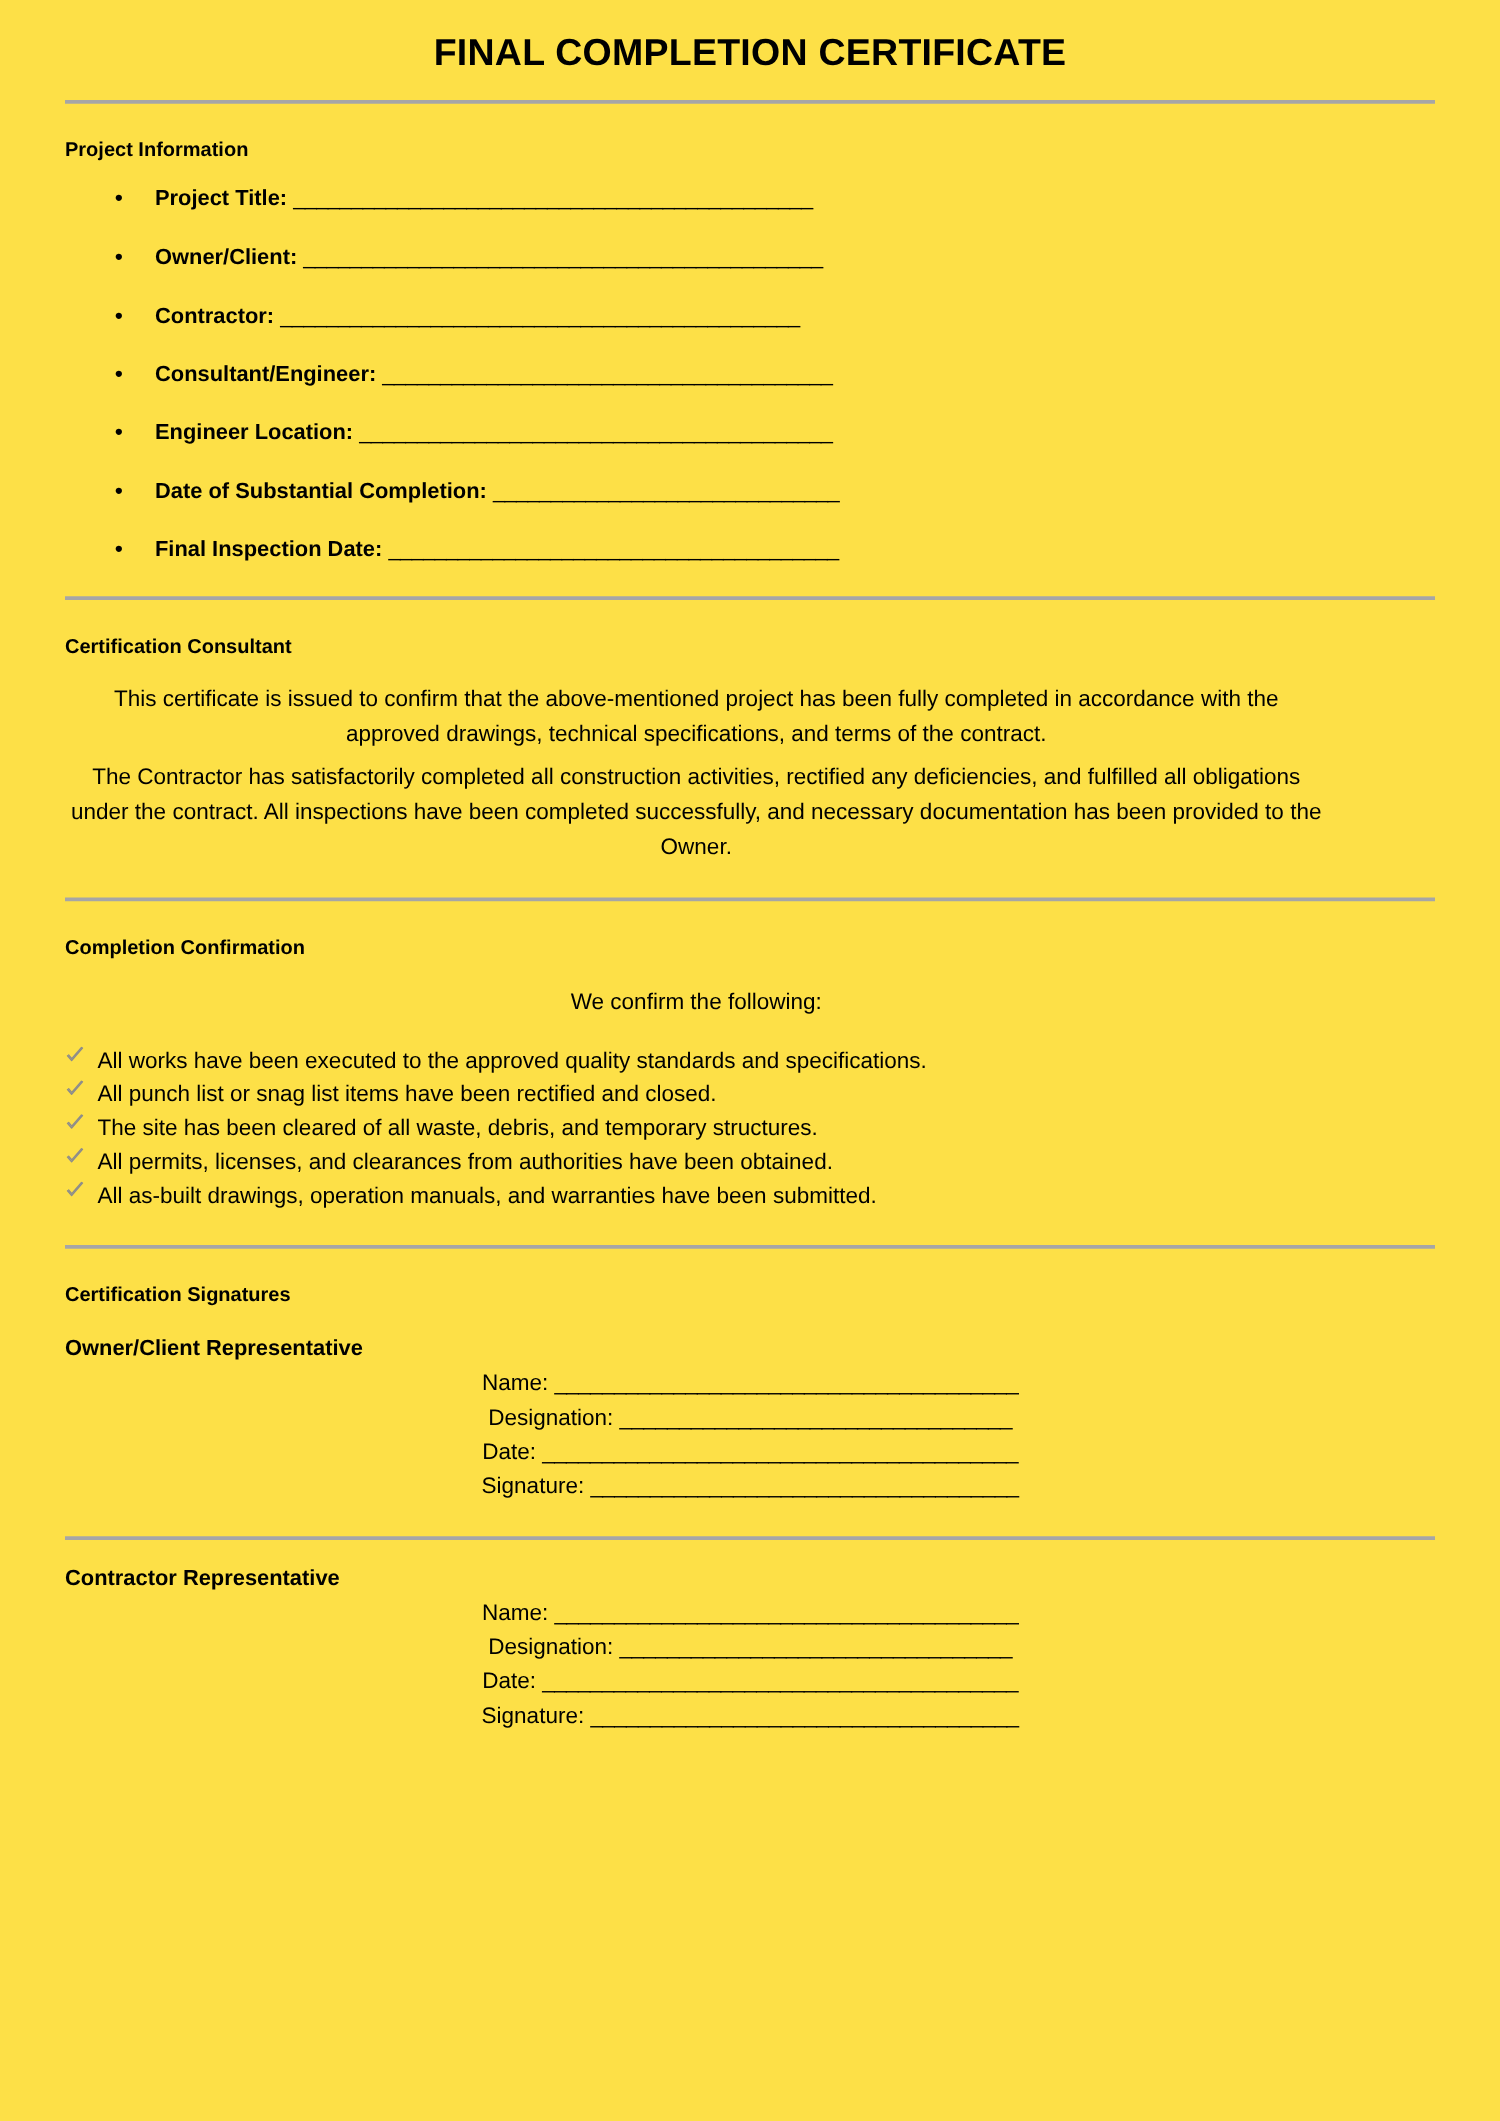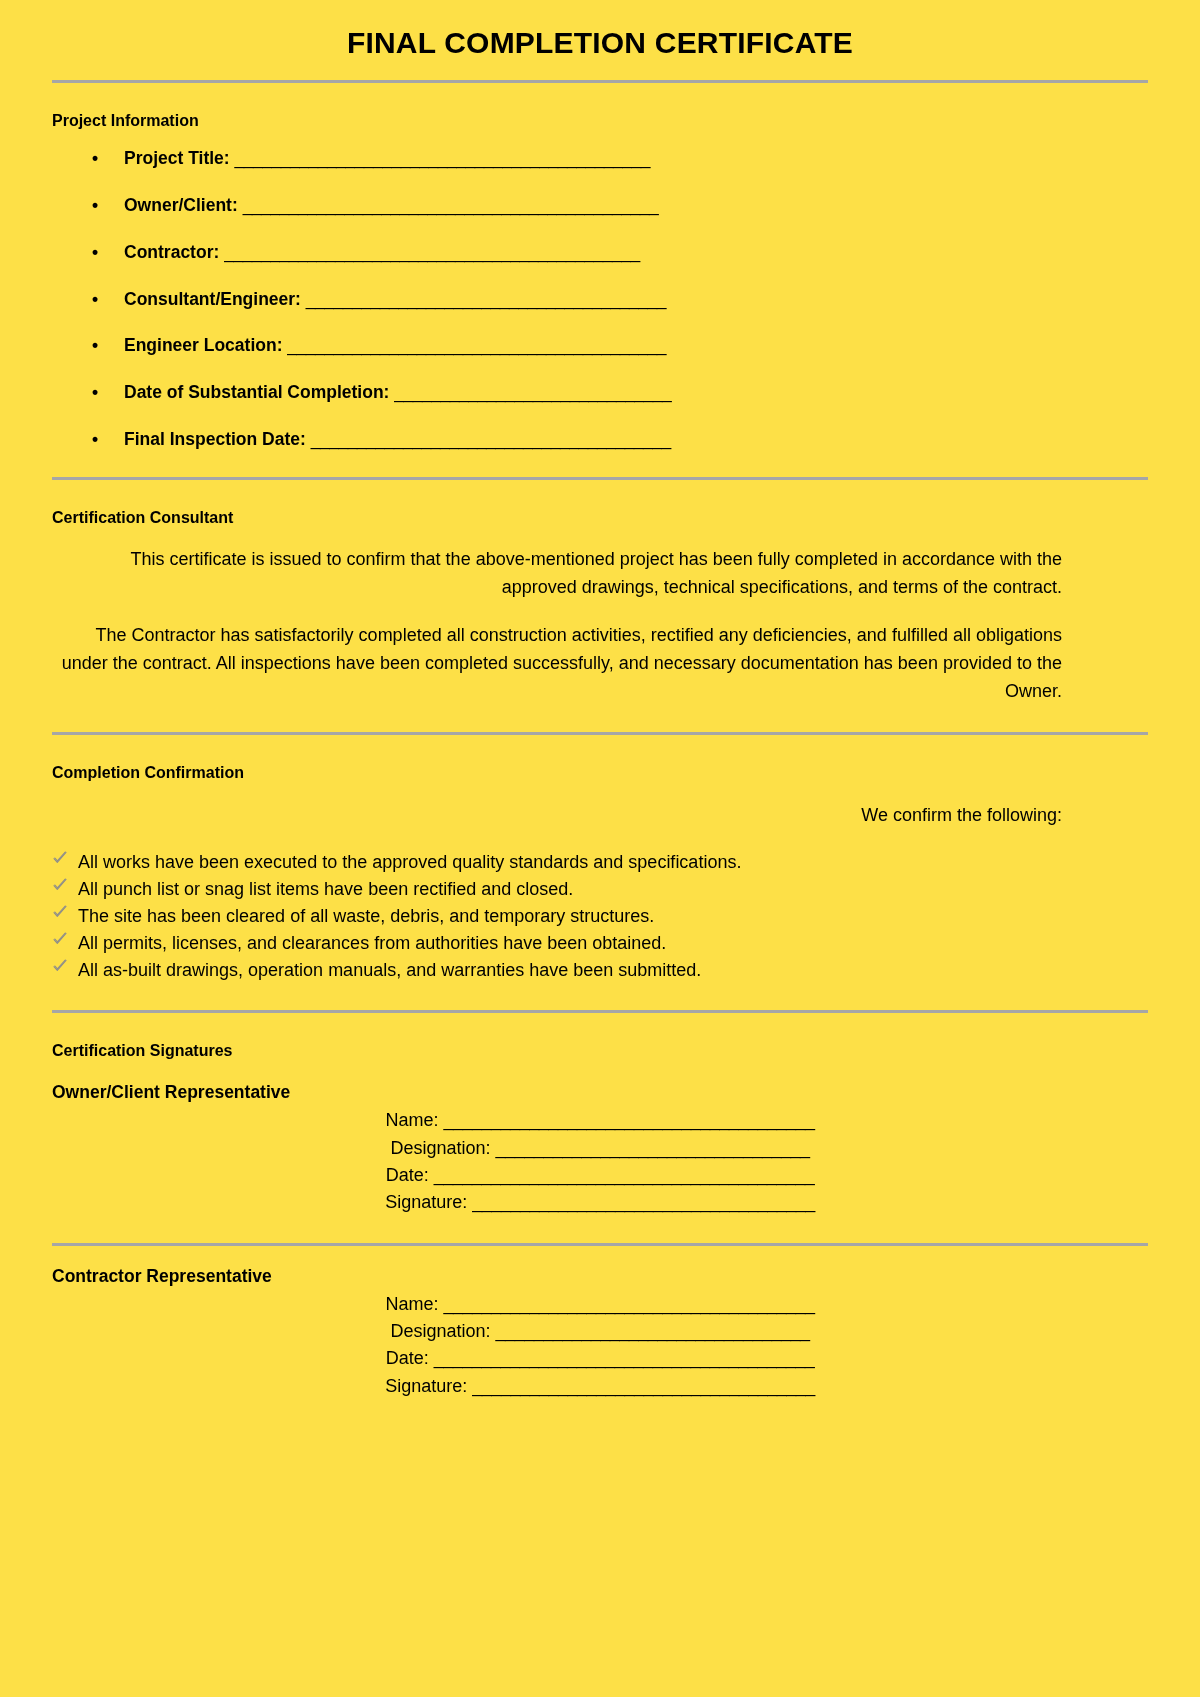--- a/index.html
+++ b/index.html
@@ -90,24 +90,24 @@
   .blank {
     font-weight: normal;
     letter-spacing: -0.5px;
   }
 
   
   p.body {
     font-size: 18px;
     line-height: 1.55;
     margin: 18px 0 0 0;
-    text-align: right;
+    text-align: center;
     max-width: 1010px;
   }
-  p.body.tight { margin-top: 20px; }
+  p.body.tight { margin-top: 6px; }
 
   
   ul.check-list {
     list-style: none;
     margin: 20px 0 0 0;
     padding: 0;
   }
   ul.check-list li {
     position: relative;
     font-size: 18px;

